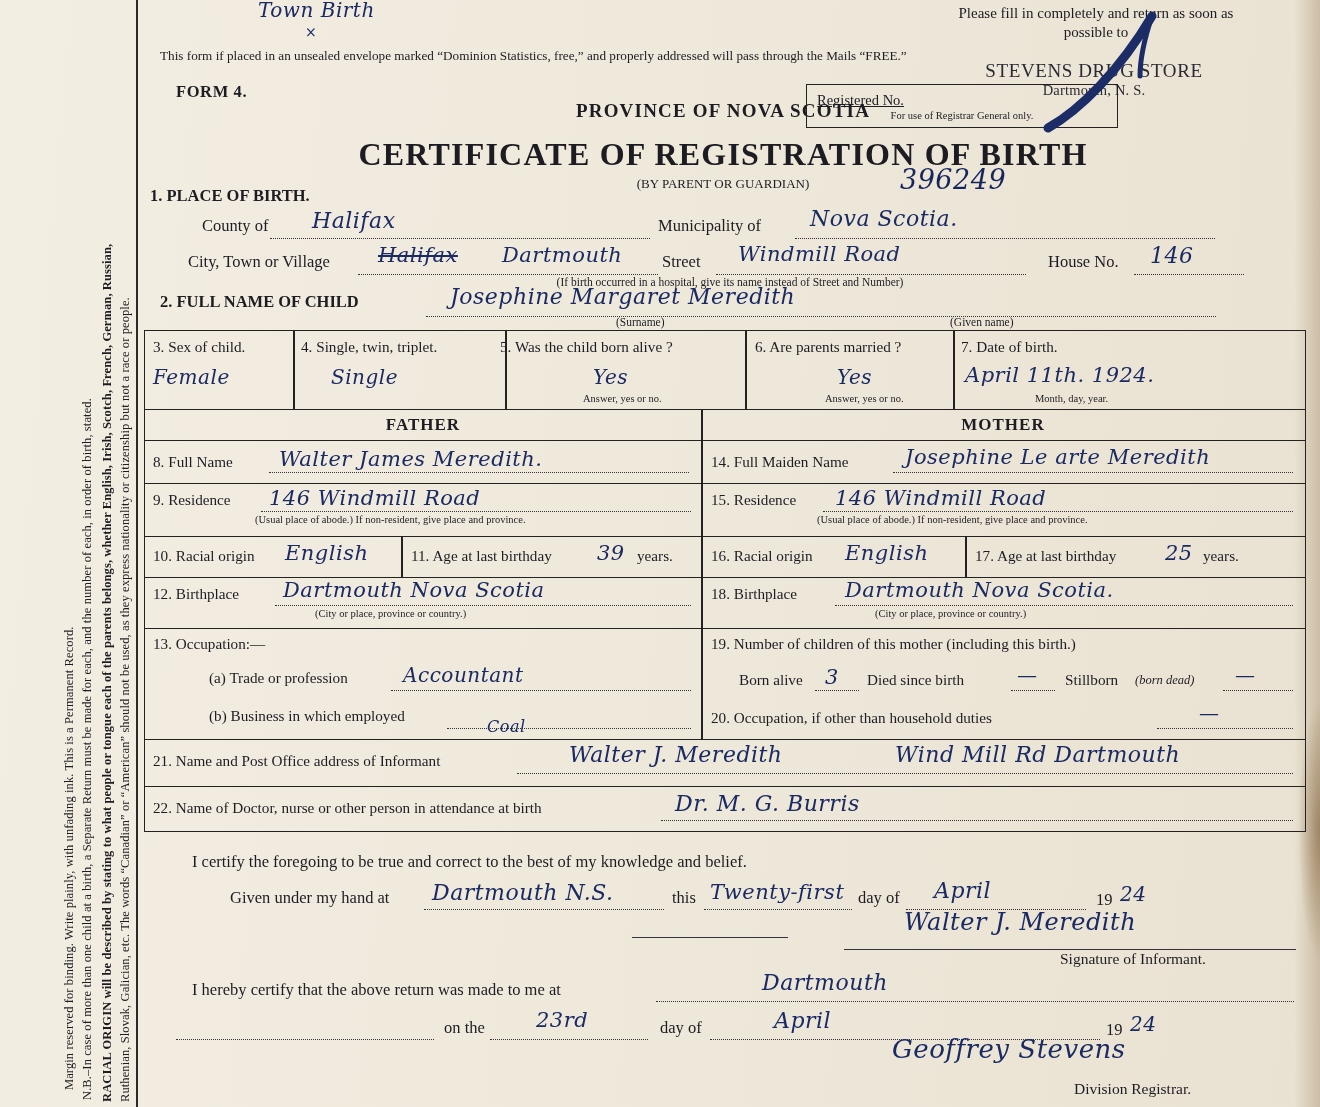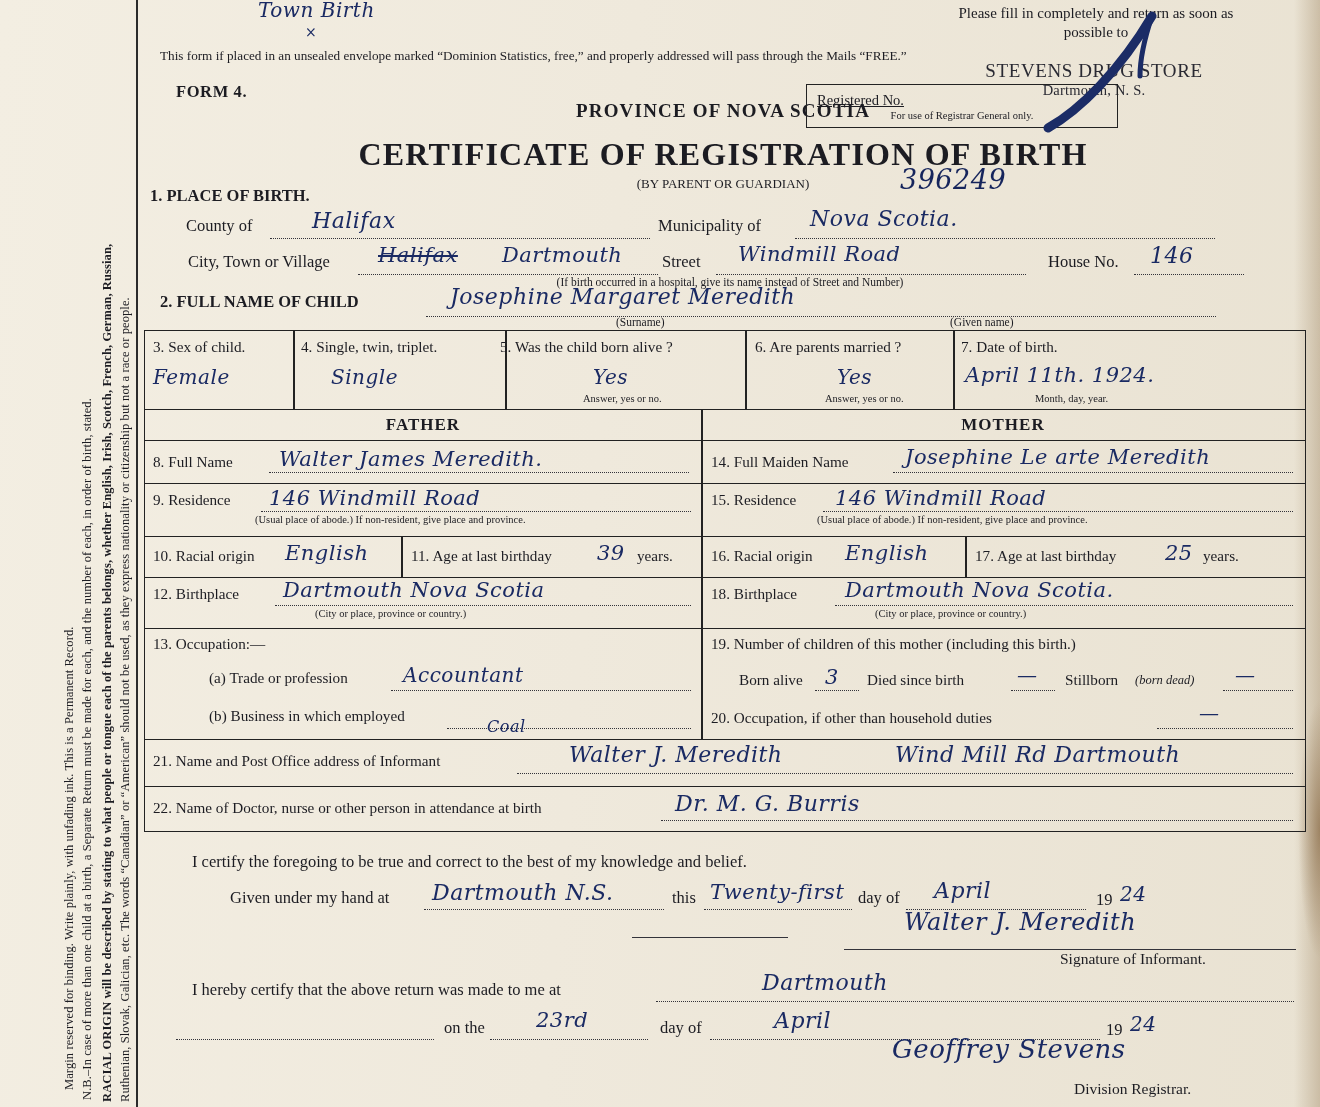--- a/index.html
+++ b/index.html
@@ -126,21 +126,21 @@
   <div class="regno hand">396249</div>
 
   <svg class="checkmark" viewBox="0 0 130 130">
     <path d="M8 118 C40 100 80 60 112 6" stroke="#1b2c66" stroke-width="9" fill="none" stroke-linecap="round"></path>
     <path d="M112 6 C104 30 100 52 100 66" stroke="#1b2c66" stroke-width="5" fill="none" stroke-linecap="round"></path>
   </svg>
 
   <div class="abs" style="left:150px;top:186px;width:1160px;">
     <div class="abs" style="left:0;top:0;font-size:16.5px;font-weight:bold;">1. PLACE OF BIRTH.</div>
 
-    <div class="abs" style="left:36px;top:30px;font-size:16.5px;font-family:Liberation Serif, serif;">County of</div>
+    <div class="abs" style="left:52px;top:30px;font-size:16.5px;font-family:Liberation Serif, serif;">County of</div>
     <div class="abs dots" style="left:120px;top:30px;width:380px;height:22px;"></div>
     <div class="abs hand" style="left:162px;top:22px;font-size:22px;">Halifax</div>
 
     <div class="abs" style="left:508px;top:30px;font-size:16.5px;">Municipality of</div>
     <div class="abs dots" style="left:645px;top:30px;width:420px;height:22px;"></div>
     <div class="abs hand" style="left:660px;top:20px;font-size:22px;">Nova Scotia.</div>
 
     <div class="abs" style="left:38px;top:66px;font-size:16.5px;">City, Town or Village</div>
     <div class="abs dots" style="left:208px;top:66px;width:300px;height:22px;"></div>
     <div class="abs hand" style="left:228px;top:57px;font-size:21px;text-decoration:line-through;">Halifax</div>

